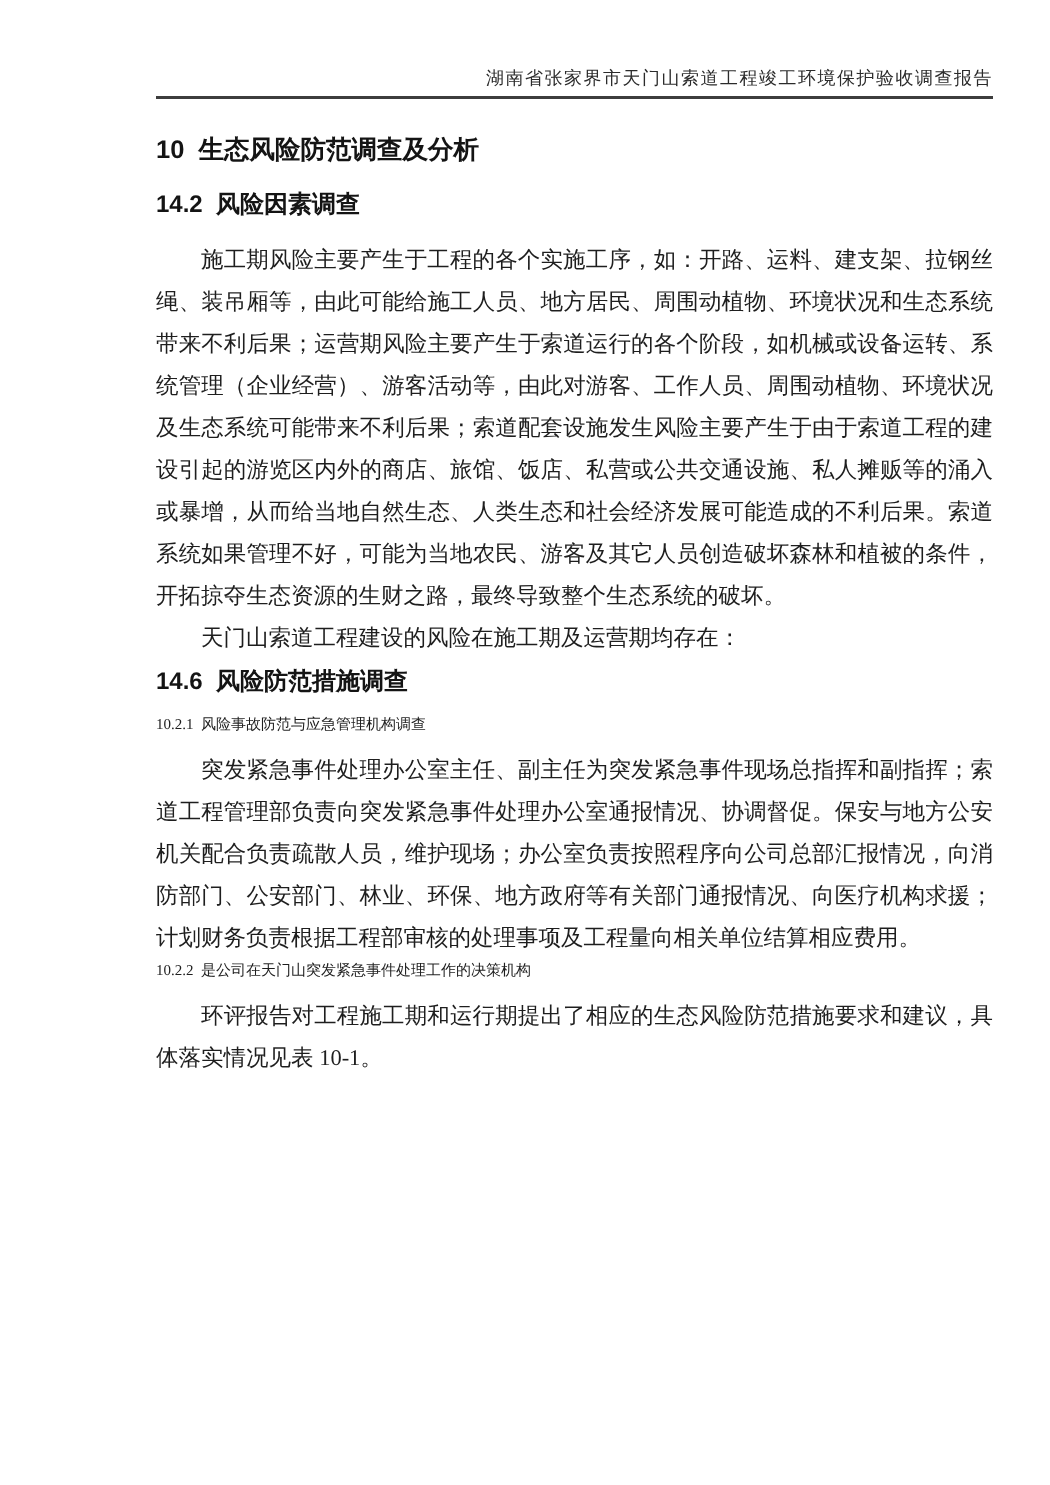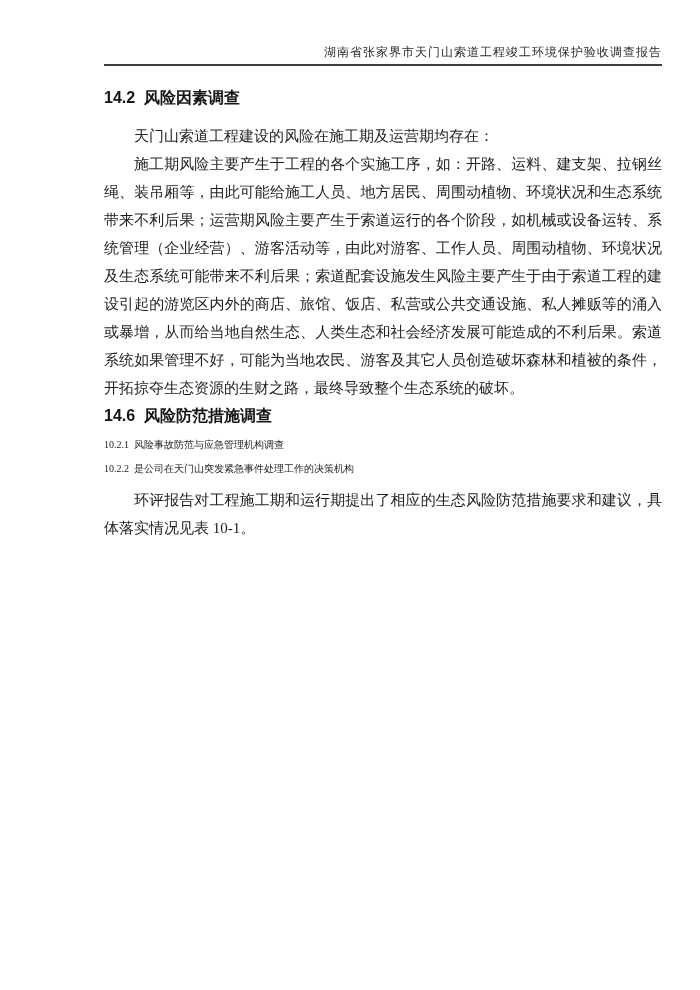--- a/index.html
+++ b/index.html
@@ -92,32 +92,34 @@
 <body>
 
 <div class="page">
 
   <div class="running-header">湖南省张家界市天门山索道工程竣工环境保护验收调查报告</div>
 
   <div class="header-rule"></div>
 
   <div class="content">
 
+    <h1 class="h-main">10  生态风险防范调查及分析</h1>
 
     <h2 class="h-sub">14.2  风险因素调查</h2>
 
+    <p class="para">施工期风险主要产生于工程的各个实施工序，如：开路、运料、建支架、拉钢丝绳、装吊厢等，由此可能给施工人员、地方居民、周围动植物、环境状况和生态系统带来不利后果；运营期风险主要产生于索道运行的各个阶段，如机械或设备运转、系统管理（企业经营）、游客活动等，由此对游客、工作人员、周围动植物、环境状况及生态系统可能带来不利后果；索道配套设施发生风险主要产生于由于索道工程的建设引起的游览区内外的商店、旅馆、饭店、私营或公共交通设施、私人摊贩等的涌入或暴增，从而给当地自然生态、人类生态和社会经济发展可能造成的不利后果。索道系统如果管理不好，可能为当地农民、游客及其它人员创造破坏森林和植被的条件，开拓掠夺生态资源的生财之路，最终导致整个生态系统的破坏。</p>
+
     <p class="para">天门山索道工程建设的风险在施工期及运营期均存在：</p>
-
-    <p class="para">施工期风险主要产生于工程的各个实施工序，如：开路、运料、建支架、拉钢丝绳、装吊厢等，由此可能给施工人员、地方居民、周围动植物、环境状况和生态系统带来不利后果；运营期风险主要产生于索道运行的各个阶段，如机械或设备运转、系统管理（企业经营）、游客活动等，由此对游客、工作人员、周围动植物、环境状况及生态系统可能带来不利后果；索道配套设施发生风险主要产生于由于索道工程的建设引起的游览区内外的商店、旅馆、饭店、私营或公共交通设施、私人摊贩等的涌入或暴增，从而给当地自然生态、人类生态和社会经济发展可能造成的不利后果。索道系统如果管理不好，可能为当地农民、游客及其它人员创造破坏森林和植被的条件，开拓掠夺生态资源的生财之路，最终导致整个生态系统的破坏。</p>
 
     <h2 class="h-sub spaced">14.6  风险防范措施调查</h2>
 
     <h3 class="h-minor">10.2.1  风险事故防范与应急管理机构调查</h3>
 
 
+    <p class="para">突发紧急事件处理办公室主任、副主任为突发紧急事件现场总指挥和副指挥；索道工程管理部负责向突发紧急事件处理办公室通报情况、协调督促。保安与地方公安机关配合负责疏散人员，维护现场；办公室负责按照程序向公司总部汇报情况，向消防部门、公安部门、林业、环保、地方政府等有关部门通报情况、向医疗机构求援；计划财务负责根据工程部审核的处理事项及工程量向相关单位结算相应费用。</p>
 
     <h3 class="h-minor">10.2.2  是公司在天门山突发紧急事件处理工作的决策机构</h3>
 
     <p class="para">环评报告对工程施工期和运行期提出了相应的生态风险防范措施要求和建议，具体落实情况见表 10-1。</p>
 
   </div>
 
   <div class="page-footer">80</div>
 
 </div>

